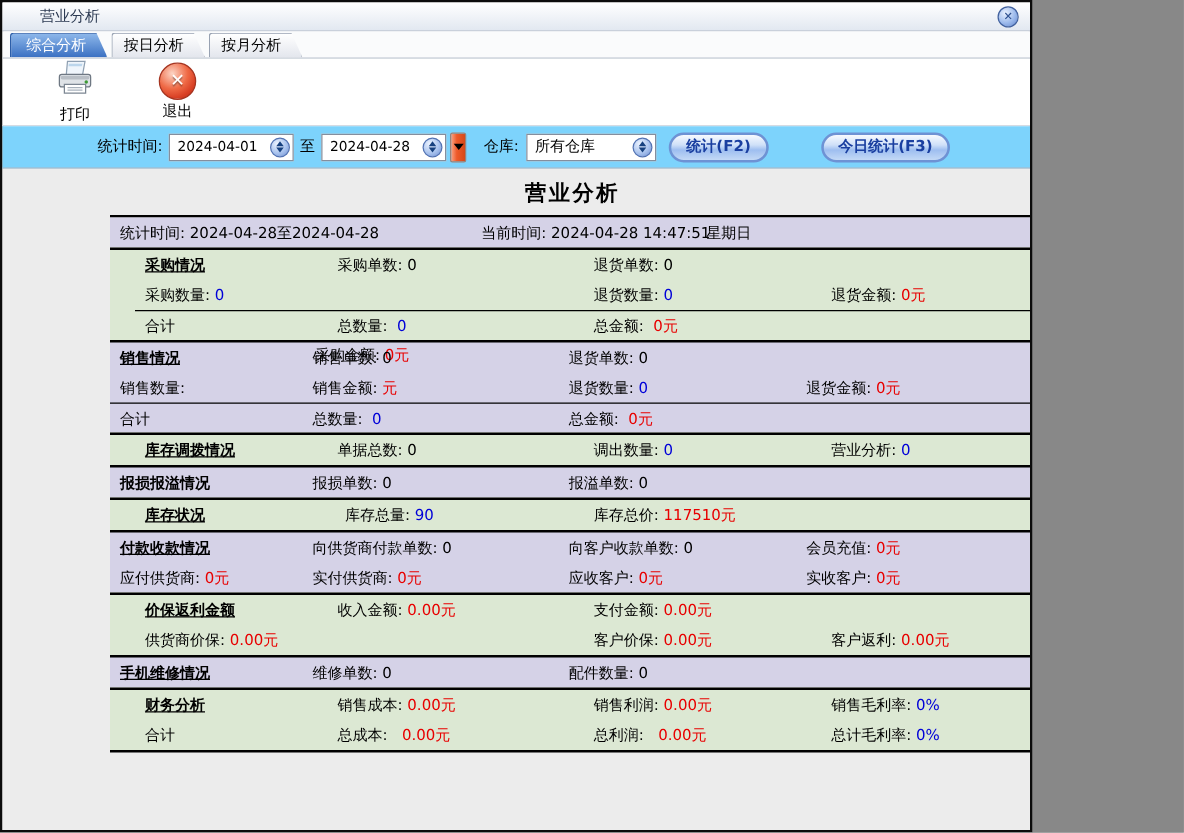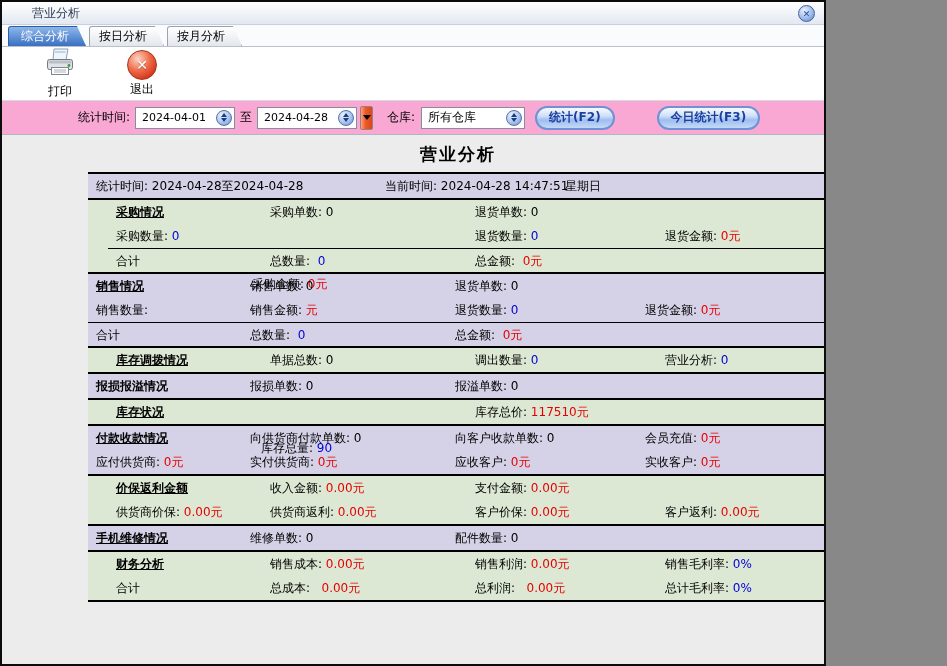--- a/index.html
+++ b/index.html
@@ -31,21 +31,21 @@
   .toolbar { height:54px; flex:none; background:#fff; border-bottom:1px solid #d5dbe3;
              display:flex; align-items:center; padding-left:30px; gap:26px; }
   .tool-btn { width:56px; display:flex; flex-direction:column; align-items:center; gap:1px;
               font-size:12px; color:#000; cursor:pointer; }
   .exit-orb { width:30px; height:30px; border-radius:50%;
               background:radial-gradient(circle at 35% 28%, #fcd4c4, #ef6a46 45%, #d83f24 72%, #b52e16);
               border:1px solid #a53420; color:#fff; font-size:14px; font-weight:bold;
               display:flex; align-items:center; justify-content:center; text-shadow:0 1px 1px rgba(0,0,0,.35); }
 
   
-  .filterbar { height:34px; flex:none; background:#f9a8d4; border-bottom:1px solid #aeb6c2;
+  .filterbar { height:34px; flex:none; background:#7dd3fc; border-bottom:1px solid #aeb6c2;
                display:flex; align-items:center; padding-left:76px; font-size:12px; color:#000; }
   .flabel { margin-right:5px; }
   .datefield, .warehouse { height:22px; border:1px solid #858e9d; background:#fff;
                display:flex; align-items:center; justify-content:space-between;
                padding:0 2px 0 6px; font-size:11px; }
   .datefield { width:100px; }
   .warehouse { width:104px; font-size:12px; }
   .spin { width:16px; height:16px; border-radius:50%; flex:none;
           background:radial-gradient(circle at 35% 30%, #eef4ff, #a9c3ee 55%, #6d8dd1);
           border:1px solid #5272b2; display:flex; flex-direction:column; align-items:center; justify-content:center; }
@@ -224,21 +224,21 @@
         <div class="rpt-section bg-lav">
           <div class="rpt-row">
             <span class="rpt-cell" style="left: 8px;"><span class="c-tn">报损报溢情况</span></span>
             <span class="rpt-cell" style="left: 162px;"><span class="c-k">报损单数: </span><span class="c-k">0</span></span>
             <span class="rpt-cell" style="left: 367px;"><span class="c-k">报溢单数: </span><span class="c-k">0</span></span>
           </div>
         </div>
         <div class="rpt-section bg-grn">
           <div class="rpt-row">
             <span class="rpt-cell" style="left: 8px;"><span class="c-t">库存状况</span></span>
-            <span class="rpt-cell" style="left: 153px; margin-top: 36px;"><span class="c-k">库存总量: </span><span class="c-b">90</span></span>
+            <span class="rpt-cell" style="left: 168px;"><span class="c-k">库存总量: </span><span class="c-b">90</span></span>
             <span class="rpt-cell" style="left: 367px;"><span class="c-k">库存总价: </span><span class="c-r">117510元</span></span>
           </div>
         </div>
         <div class="rpt-section bg-lav">
           <div class="rpt-row">
             <span class="rpt-cell" style="left: 8px;"><span class="c-t">付款收款情况</span></span>
             <span class="rpt-cell" style="left: 162px;"><span class="c-k">向供货商付款单数: </span><span class="c-k">0</span></span>
             <span class="rpt-cell" style="left: 367px;"><span class="c-k">向客户收款单数: </span><span class="c-k">0</span></span>
             <span class="rpt-cell" style="left: 557px;"><span class="c-k">会员充值: </span><span class="c-r">0元</span></span>
           </div>
@@ -250,21 +250,20 @@
           </div>
         </div>
         <div class="rpt-section bg-grn">
           <div class="rpt-row">
             <span class="rpt-cell" style="left: 8px;"><span class="c-t">价保返利金额</span></span>
             <span class="rpt-cell" style="left: 162px;"><span class="c-k">收入金额: </span><span class="c-r">0.00元</span></span>
             <span class="rpt-cell" style="left: 367px;"><span class="c-k">支付金额: </span><span class="c-r">0.00元</span></span>
           </div>
           <div class="rpt-row">
             <span class="rpt-cell" style="left: 8px;"><span class="c-k">供货商价保: </span><span class="c-r">0.00元</span></span>
-            <span class="rpt-cell" style="left: 162px;"><span class="c-k">供货商返利: </span><span class="c-r">0.00元</span></span>
             <span class="rpt-cell" style="left: 367px;"><span class="c-k">客户价保: </span><span class="c-r">0.00元</span></span>
             <span class="rpt-cell" style="left: 557px;"><span class="c-k">客户返利: </span><span class="c-r">0.00元</span></span>
           </div>
         </div>
         <div class="rpt-section bg-lav">
           <div class="rpt-row">
             <span class="rpt-cell" style="left: 8px;"><span class="c-t">手机维修情况</span></span>
             <span class="rpt-cell" style="left: 162px;"><span class="c-k">维修单数: </span><span class="c-k">0</span></span>
             <span class="rpt-cell" style="left: 367px;"><span class="c-k">配件数量: </span><span class="c-k">0</span></span>
           </div>

